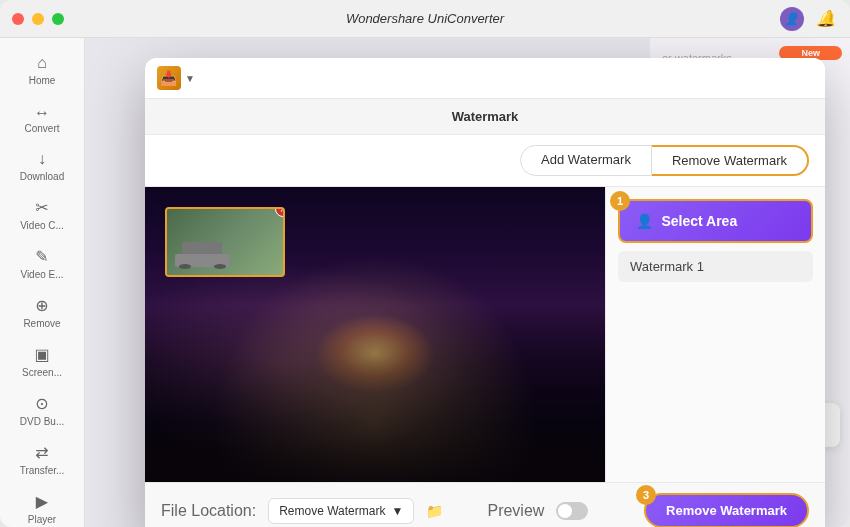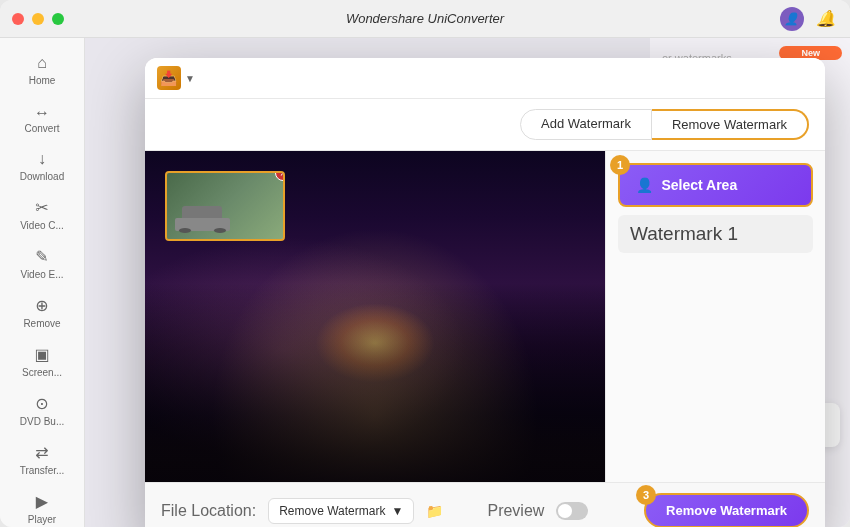--- a/index.html
+++ b/index.html
@@ -354,21 +354,21 @@
       font-weight: bold;
       display: flex;
       align-items: center;
       justify-content: center;
     }
 
     .watermark-item {
       background: #f0f0f0;
       border-radius: 6px;
       padding: 8px 12px;
-      font-size: 19px;
+      font-size: 13px;
       color: #444;
       cursor: pointer;
     }
 
     
     .dialog-bottom {
       background: #f8f8f8;
       padding: 10px 16px;
       display: flex;
       align-items: center;
@@ -557,20 +557,23 @@
 
       <div class="dialog">
 
         <div class="dialog-toolbar">
           <div class="toolbar-logo">
             <div class="toolbar-logo-icon">📥</div>
             <span style="font-size:10px; color:#666;">▼</span>
           </div>
         </div>
 
+        <div class="dialog-titlebar">
+          <span>Watermark</span>
+        </div>
 
         <div class="dialog-tabs">
           <div class="dialog-tab">
             <span>Add Watermark</span>
           </div>
           <div class="dialog-tab active">
             <span>Remove Watermark</span>
           </div>
         </div>
 

